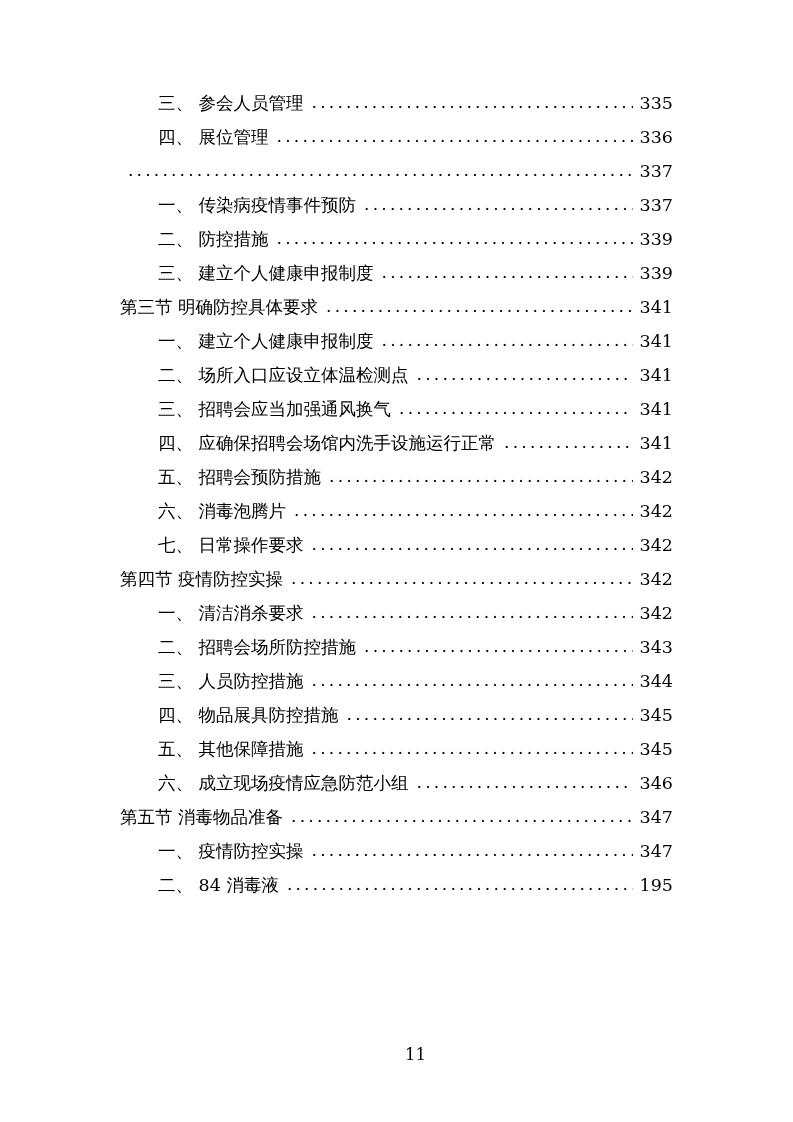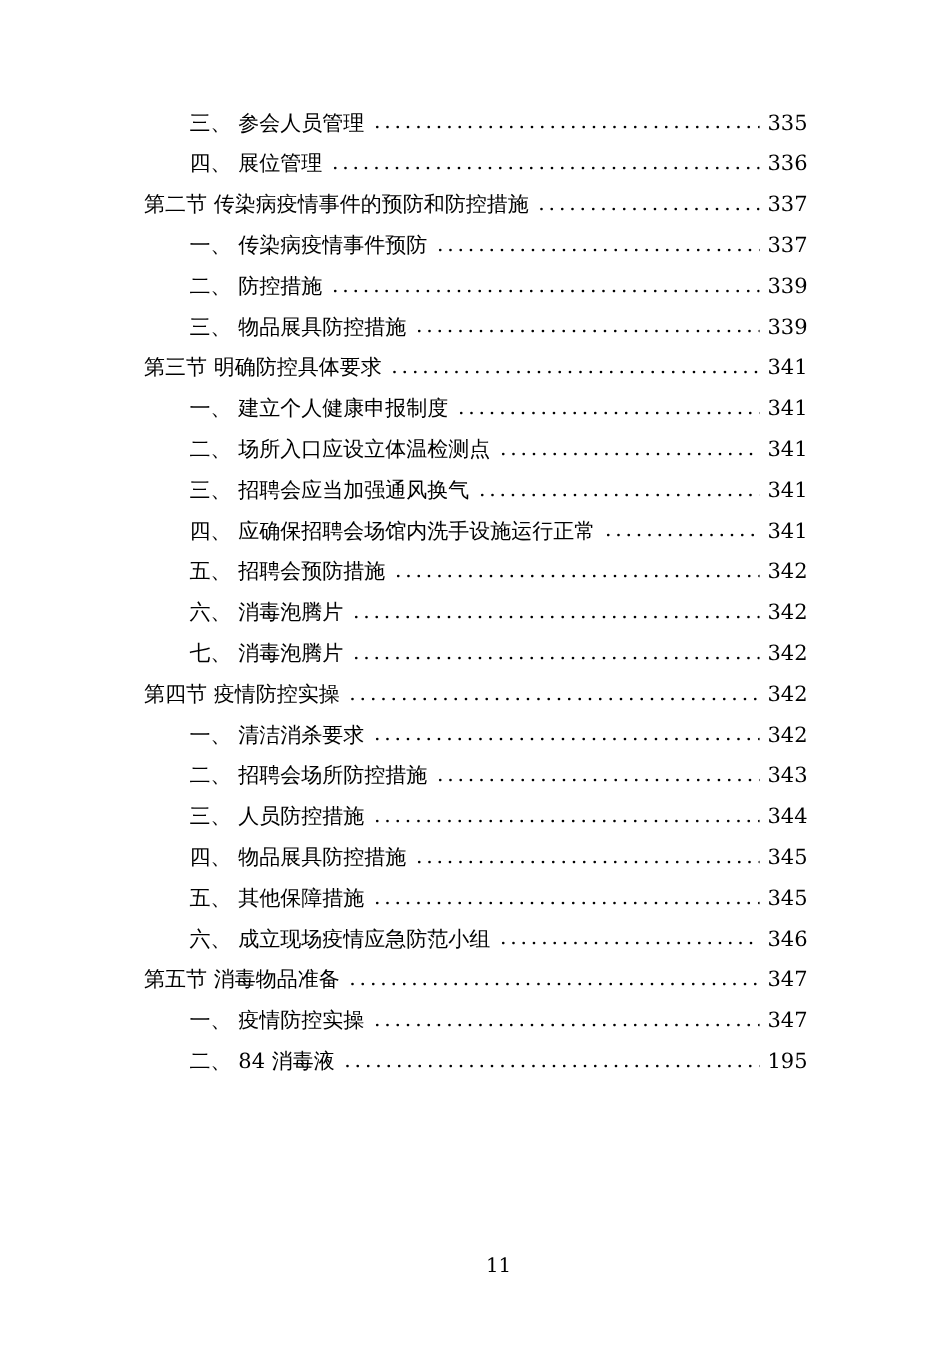--- a/index.html
+++ b/index.html
@@ -82,36 +82,35 @@
         <span class="entry-label">三、 参会人员管理</span>
         <span class="entry-sep">.........................................................................................</span>
         <span class="entry-page">335</span>
       </div>
       <div class="toc-entry level-2">
         <span class="entry-label">四、 展位管理</span>
         <span class="entry-sep">.........................................................................................</span>
         <span class="entry-page">336</span>
       </div>
       <div class="toc-entry level-1 section-title">
-        <span class="entry-label">第二节  传染病疫情事件的预防和防控措施</span>
         <span class="entry-sep">.........................................................................................</span>
         <span class="entry-page">337</span>
       </div>
       <div class="toc-entry level-2">
         <span class="entry-label">一、 传染病疫情事件预防</span>
         <span class="entry-sep">.........................................................................................</span>
         <span class="entry-page">337</span>
       </div>
       <div class="toc-entry level-2">
         <span class="entry-label">二、 防控措施</span>
         <span class="entry-sep">.........................................................................................</span>
         <span class="entry-page">339</span>
       </div>
       <div class="toc-entry level-2">
-        <span class="entry-label">三、 物品展具防控措施</span>
+        <span class="entry-label">三、 建立个人健康申报制度</span>
         <span class="entry-sep">.........................................................................................</span>
         <span class="entry-page">339</span>
       </div>
       <div class="toc-entry level-1 section-title">
         <span class="entry-label">第三节  明确防控具体要求</span>
         <span class="entry-sep">.........................................................................................</span>
         <span class="entry-page">341</span>
       </div>
       <div class="toc-entry level-2">
         <span class="entry-label">一、 建立个人健康申报制度</span>
@@ -137,21 +136,21 @@
         <span class="entry-label">五、 招聘会预防措施</span>
         <span class="entry-sep">.........................................................................................</span>
         <span class="entry-page">342</span>
       </div>
       <div class="toc-entry level-2">
         <span class="entry-label">六、 消毒泡腾片</span>
         <span class="entry-sep">.........................................................................................</span>
         <span class="entry-page">342</span>
       </div>
       <div class="toc-entry level-2">
-        <span class="entry-label">七、 消毒泡腾片</span>
+        <span class="entry-label">七、 日常操作要求</span>
         <span class="entry-sep">.........................................................................................</span>
         <span class="entry-page">342</span>
       </div>
       <div class="toc-entry level-1 section-title">
         <span class="entry-label">第四节  疫情防控实操</span>
         <span class="entry-sep">.........................................................................................</span>
         <span class="entry-page">342</span>
       </div>
       <div class="toc-entry level-2">
         <span class="entry-label">一、 清洁消杀要求</span>

